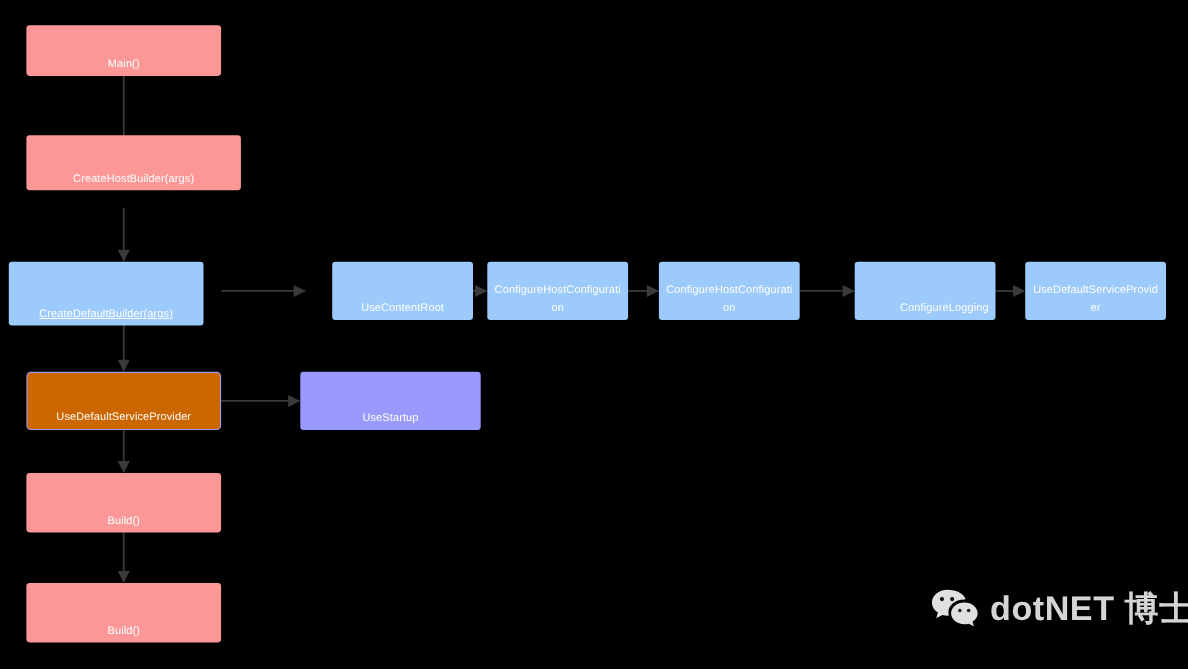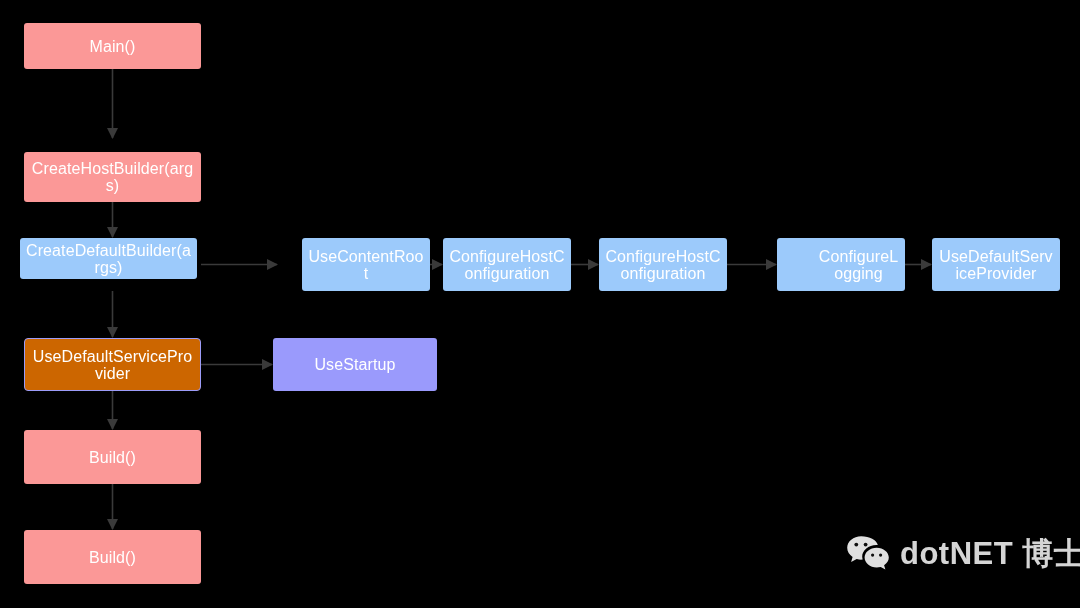--- a/index.html
+++ b/index.html
@@ -23,25 +23,25 @@
     left: 0;
     top: 0;
     width: 1080px;
     height: 608px;
     pointer-events: none;
   }
   .node {
     position: absolute;
     box-sizing: border-box;
     display: flex;
-    align-items: center;
+    align-items: flex-end;
     justify-content: center;
     text-align: center;
     color: #ffffff;
-    font-size: 16px;
+    font-size: 10px;
     line-height: 17px;
     letter-spacing: 0.1px;
     border-radius: 3px;
     padding: 2px 6px;
     overflow: hidden;
     word-break: break-all;
     white-space: normal;
   }
   .node-label {
     display: block;
@@ -100,24 +100,24 @@
       <line x1="905" y1="264.5" x2="931" y2="264.5" stroke="#3a3a3a" stroke-width="1.6"></line>
       <polygon points="921,259 921,270 932,264.5" fill="#3a3a3a"></polygon>
       <line x1="201" y1="364.5" x2="272" y2="364.5" stroke="#3a3a3a" stroke-width="1.6"></line>
       <polygon points="262,359 262,370 273,364.5" fill="#3a3a3a"></polygon>
     </svg>
 
   <div id="node-layer">
       <div class="node pink" style="left: 24px; top: 23px; width: 177px; height: 46px;">
         <span class="node-label">Main()</span>
       </div>
-      <div class="node pink" style="left: 24px; top: 152px; width: 177px; height: 50px;">
+      <div class="node pink" style="left: 24px; top: 123px; width: 195px; height: 50px;">
         <span class="node-label">CreateHostBuilder(args)</span>
       </div>
-      <div class="node blue" style="left: 20px; top: 238px; width: 177px; height: 41px;">
+      <div class="node blue" style="left: 8px; top: 238px; width: 177px; height: 58px; text-decoration: underline;">
         <span class="node-label">CreateDefaultBuilder(args)</span>
       </div>
       <div class="node orange" style="left: 24px; top: 338px; width: 177px; height: 53px;">
         <span class="node-label">UseDefaultServiceProvider</span>
       </div>
       <div class="node pink" style="left: 24px; top: 430px; width: 177px; height: 54px;">
         <span class="node-label">Build()</span>
       </div>
       <div class="node pink" style="left: 24px; top: 530px; width: 177px; height: 54px;">
         <span class="node-label">Build()</span>

